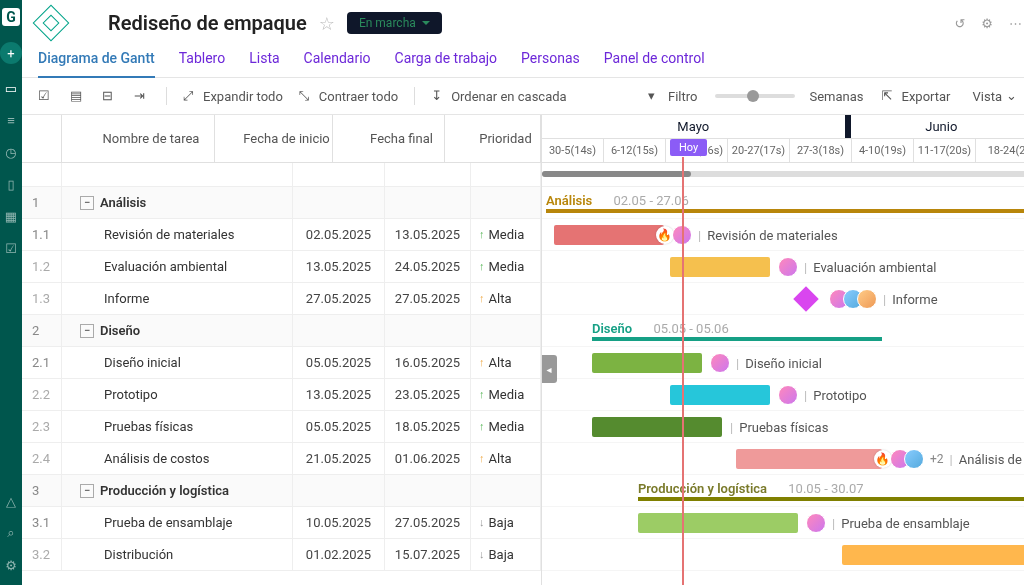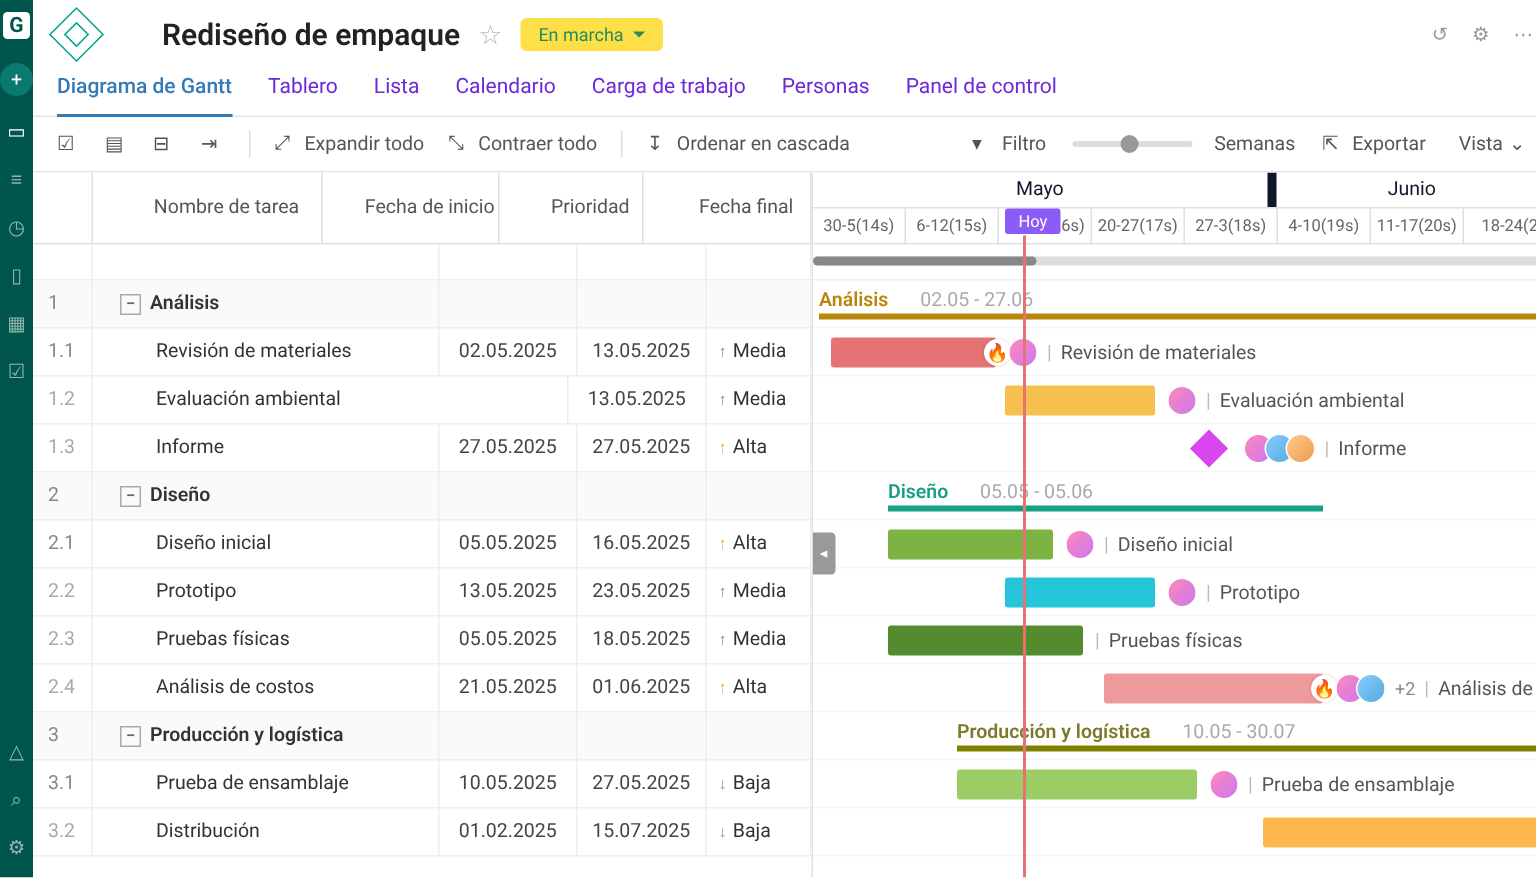--- a/index.html
+++ b/index.html
@@ -10,21 +10,21 @@
 .sidebar-icon { width: 16px; height: 16px; display: flex; align-items: center; justify-content: center; color: #8fb5b0; cursor: pointer; }
 .sidebar-icon.active { color: #fff; }
 .sidebar-icon.plus { background: #0b7a6e; border-radius: 50%; width: 22px; height: 22px; color: #fff; }
 .sidebar-bottom { margin-top: auto; margin-bottom: 12px; display: flex; flex-direction: column; gap: 16px; align-items: center; }
 .main { flex: 1; display: flex; flex-direction: column; }
 .header { display: flex; align-items: center; padding: 10px 16px 6px; gap: 12px; }
 .project-icon { width: 26px; height: 26px; border: 1.5px solid #00a389; transform: rotate(45deg); display: flex; align-items: center; justify-content: center; }
 .project-icon-inner { width: 12px; height: 12px; border: 1.5px solid #00a389; }
 .project-title { font-size: 20px; font-weight: 600; color: #222; margin-left: 32px; }
 .star-icon { color: #bbb; font-size: 18px; cursor: pointer; }
-.status-badge { background: #fde047; color: #2a8a5c; padding: 4px 12px; border-radius: 4px; font-size: 12px; display: flex; align-items: center; gap: 6px; cursor: pointer; }
+.status-badge { background: #0f172a; color: #2a8a5c; padding: 4px 12px; border-radius: 4px; font-size: 12px; display: flex; align-items: center; gap: 6px; cursor: pointer; }
 .status-badge::after { content: ""; border-left: 4px solid transparent; border-right: 4px solid transparent; border-top: 4px solid #2a8a5c; }
 .header-right { margin-left: auto; display: flex; gap: 16px; color: #999; }
 .tabs { display: flex; gap: 24px; padding: 0 16px; border-bottom: 1px solid #e5e5e5; }
 .tab { padding: 8px 0 10px; color: #6d28d9; cursor: pointer; font-size: 14px; }
 .tab.active { color: #337ab7; border-bottom: 2px solid #337ab7; margin-bottom: -1px; font-weight: 500; }
 .toolbar { display: flex; align-items: center; padding: 8px 12px; border-bottom: 1px solid #e5e5e5; gap: 8px; font-size: 13px; color: #555; }
 .toolbar-btn { display: flex; align-items: center; gap: 4px; cursor: pointer; padding: 2px 4px; }
 .toolbar-btn svg, .toolbar-btn .ico { width: 16px; height: 16px; }
 .toolbar-sep { width: 1px; height: 18px; background: #ddd; margin: 0 4px; }
 .toolbar-right { margin-left: auto; display: flex; align-items: center; gap: 14px; }
@@ -180,22 +180,22 @@
           </span>
       </div>
     </div>
 
     <div class="content">
       <div class="table-side">
         <div class="table-header">
           <div class="th th-wbs"></div>
           <div class="th th-name">Nombre de tarea</div>
           <div class="th th-start">Fecha de inicio</div>
+          <div class="th th-end">Fecha final</div>
           <div class="th th-prio">Prioridad</div>
-          <div class="th th-end">Fecha final</div>
         </div>
         <div class="table-body" id="table-body">
             <div class="spacer-row">
               <div class="cell c-wbs"></div>
               <div class="cell c-name"></div>
               <div class="cell c-start"></div>
               <div class="cell c-end"></div>
               <div class="cell c-prio"></div>
             </div>
             <div class="row group">
@@ -212,20 +212,21 @@
               <div class="cell c-wbs ">1.1</div>
               <div class="cell c-name">Revisión de materiales</div>
               <div class="cell c-start">02.05.2025</div>
               <div class="cell c-end">13.05.2025</div>
               <div class="cell c-prio"><span class="prio-arrow prio-up">↑</span> Media</div>
             </div>
             <div class="row task">
               <div class="cell c-wbs dim">1.2</div>
               <div class="cell c-name">Evaluación ambiental</div>
               <div class="cell c-start">13.05.2025</div>
+              <div class="cell c-end">24.05.2025</div>
               <div class="cell c-prio"><span class="prio-arrow prio-up">↑</span> Media</div>
             </div>
             <div class="row task">
               <div class="cell c-wbs dim">1.3</div>
               <div class="cell c-name">Informe</div>
               <div class="cell c-start">27.05.2025</div>
               <div class="cell c-end">27.05.2025</div>
               <div class="cell c-prio"><span class="prio-arrow prio-alta">↑</span> Alta</div>
             </div>
             <div class="row group">

